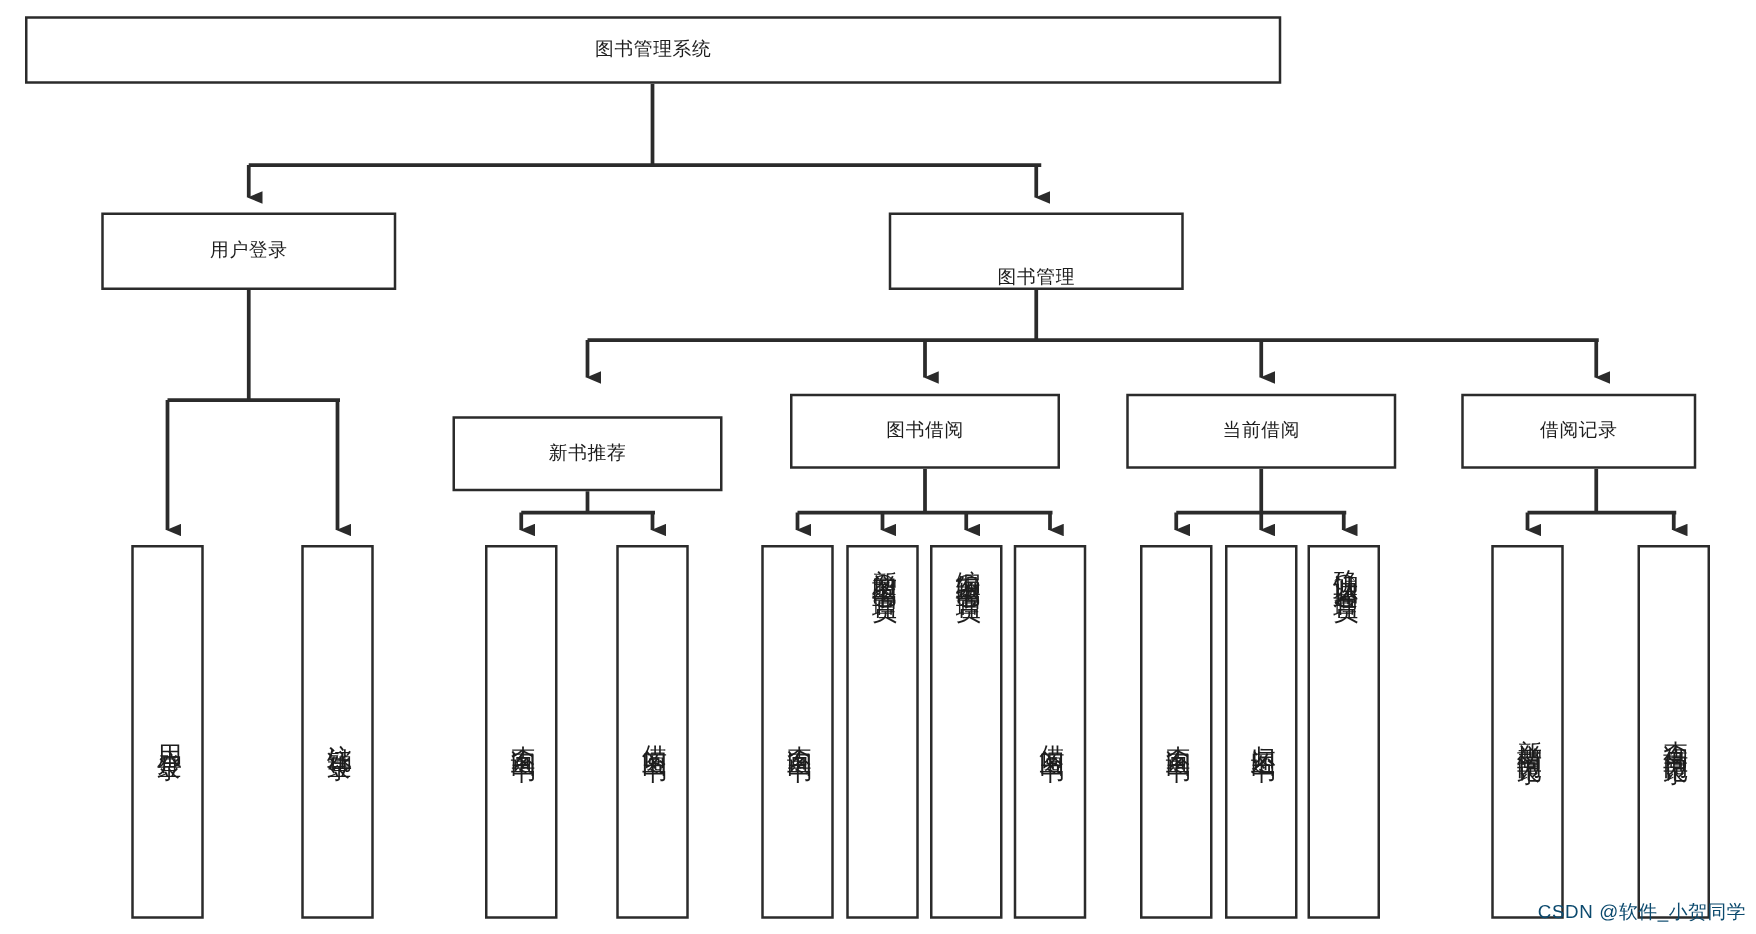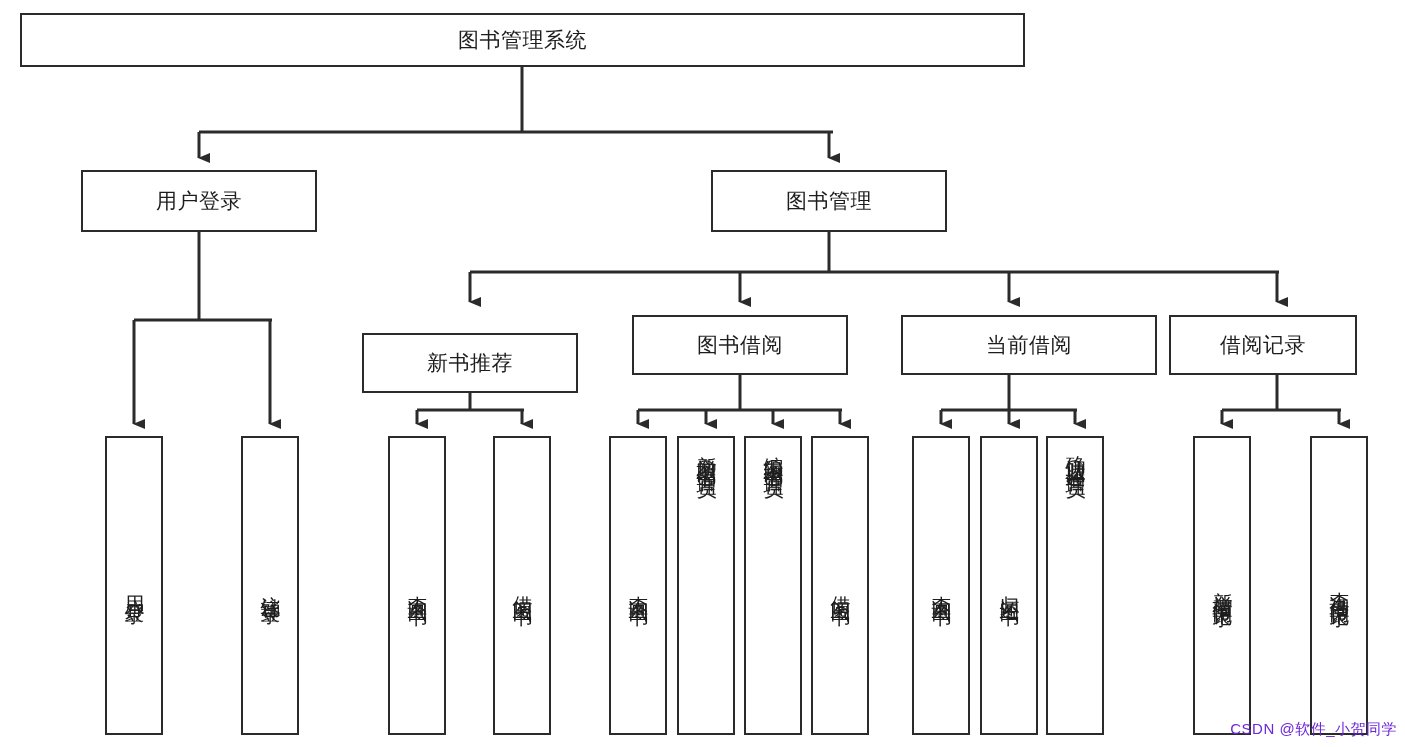--- a/index.html
+++ b/index.html
@@ -41,21 +41,21 @@
   .node-box.level-two {
     border-width: 2.5px;
   }
   .node-box.leaf {
     border-width: 2.5px;
     align-items: flex-start;
     justify-content: center;
     padding-top: 2px;
   }
   .node-label-h {
-    font-size: 21px;
+    font-size: 15px;
     color: #1d1d1d;
     line-height: 1.1;
     letter-spacing: 0.5px;
     white-space: nowrap;
   }
   .node-label-v {
     font-size: 20px;
     color: #1d1d1d;
     writing-mode: vertical-rl;
     text-orientation: upright;
@@ -73,21 +73,21 @@
     justify-content: center;
   }
   .leaf-inner.centered {
     align-items: center;
   }
   .watermark {
     position: absolute;
     right: 8px;
     bottom: 8px;
     font-size: 15px;
-    color: #6d28d9;
+    color: #0c4a6e;
     letter-spacing: 0.5px;
     white-space: nowrap;
     user-select: none;
   }
 </style>
 </head>
 <body>
 
 <div id="diagram-root">
 
@@ -154,33 +154,33 @@
   </svg>
 
   <div class="node-box level-root" style="left:20px; top:13px; width:1005px; height:54px;">
     <span class="node-label-h">图书管理系统</span>
   </div>
 
   <div class="node-box level-one" style="left:81px; top:170px; width:236px; height:62px;">
     <span class="node-label-h">用户登录</span>
   </div>
 
-  <div class="node-box level-one" style="left:711px; top:170px; width:236px; height:62px;">
+  <div class="node-box level-one" style="left:711px; top:170px; width:236px; height:62px;align-items:flex-end;">
     <span class="node-label-h">图书管理</span>
   </div>
 
   <div class="node-box level-two" style="left:362px; top:315px; width:216px; height:60px;margin-top:18px;">
     <span class="node-label-h">新书推荐</span>
   </div>
 
   <div class="node-box level-two" style="left:632px; top:315px; width:216px; height:60px;">
     <span class="node-label-h">图书借阅</span>
   </div>
 
-  <div class="node-box level-two" style="left:901px; top:315px; width:256px; height:60px;">
+  <div class="node-box level-two" style="left:901px; top:315px; width:216px; height:60px;">
     <span class="node-label-h">当前借阅</span>
   </div>
 
   <div class="node-box level-two" style="left:1169px; top:315px; width:188px; height:60px;">
     <span class="node-label-h">借阅记录</span>
   </div>
 
   <div class="node-box leaf" style="left:105px; top:436px; width:58px; height:299px;">
     <span class="leaf-inner centered">
       <span class="node-label-v">用户登录</span>

